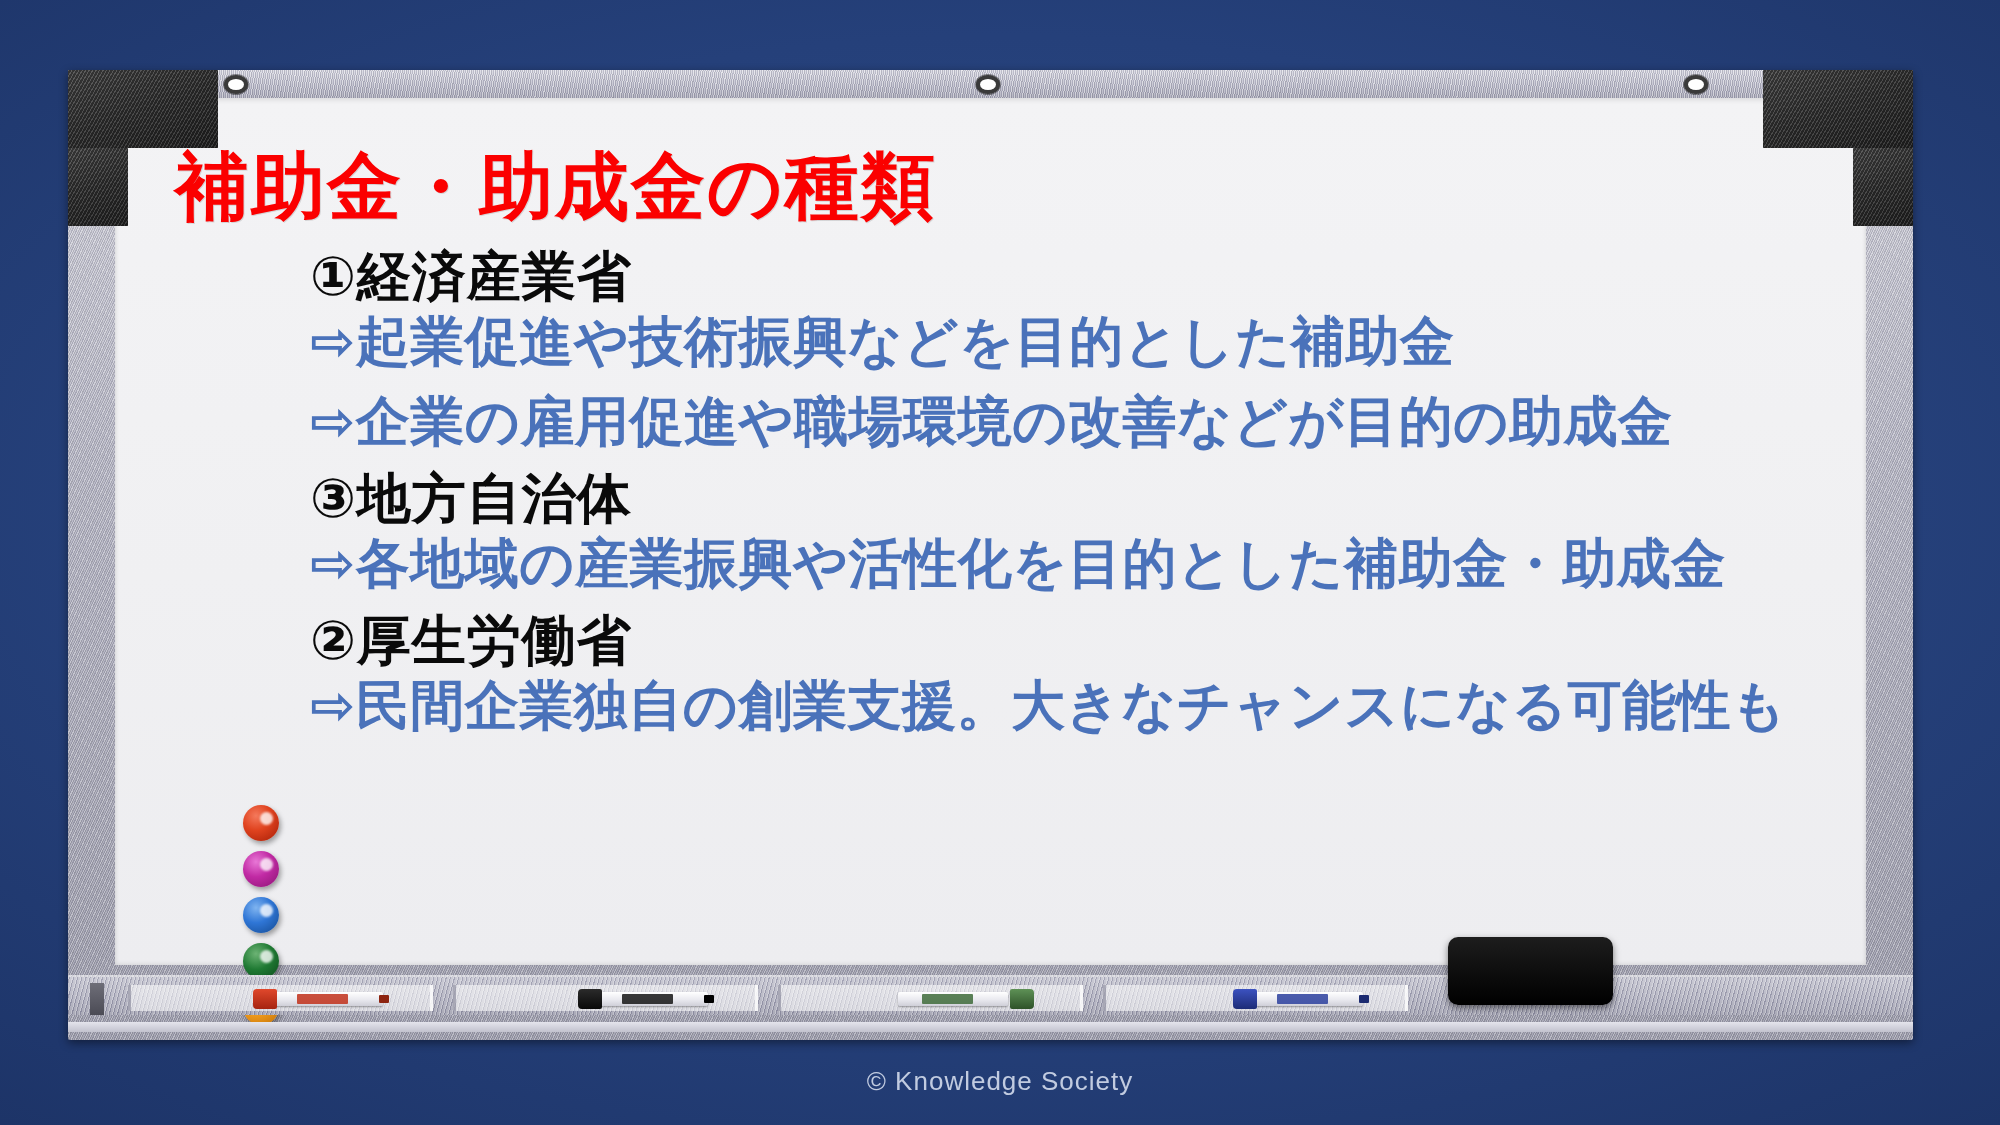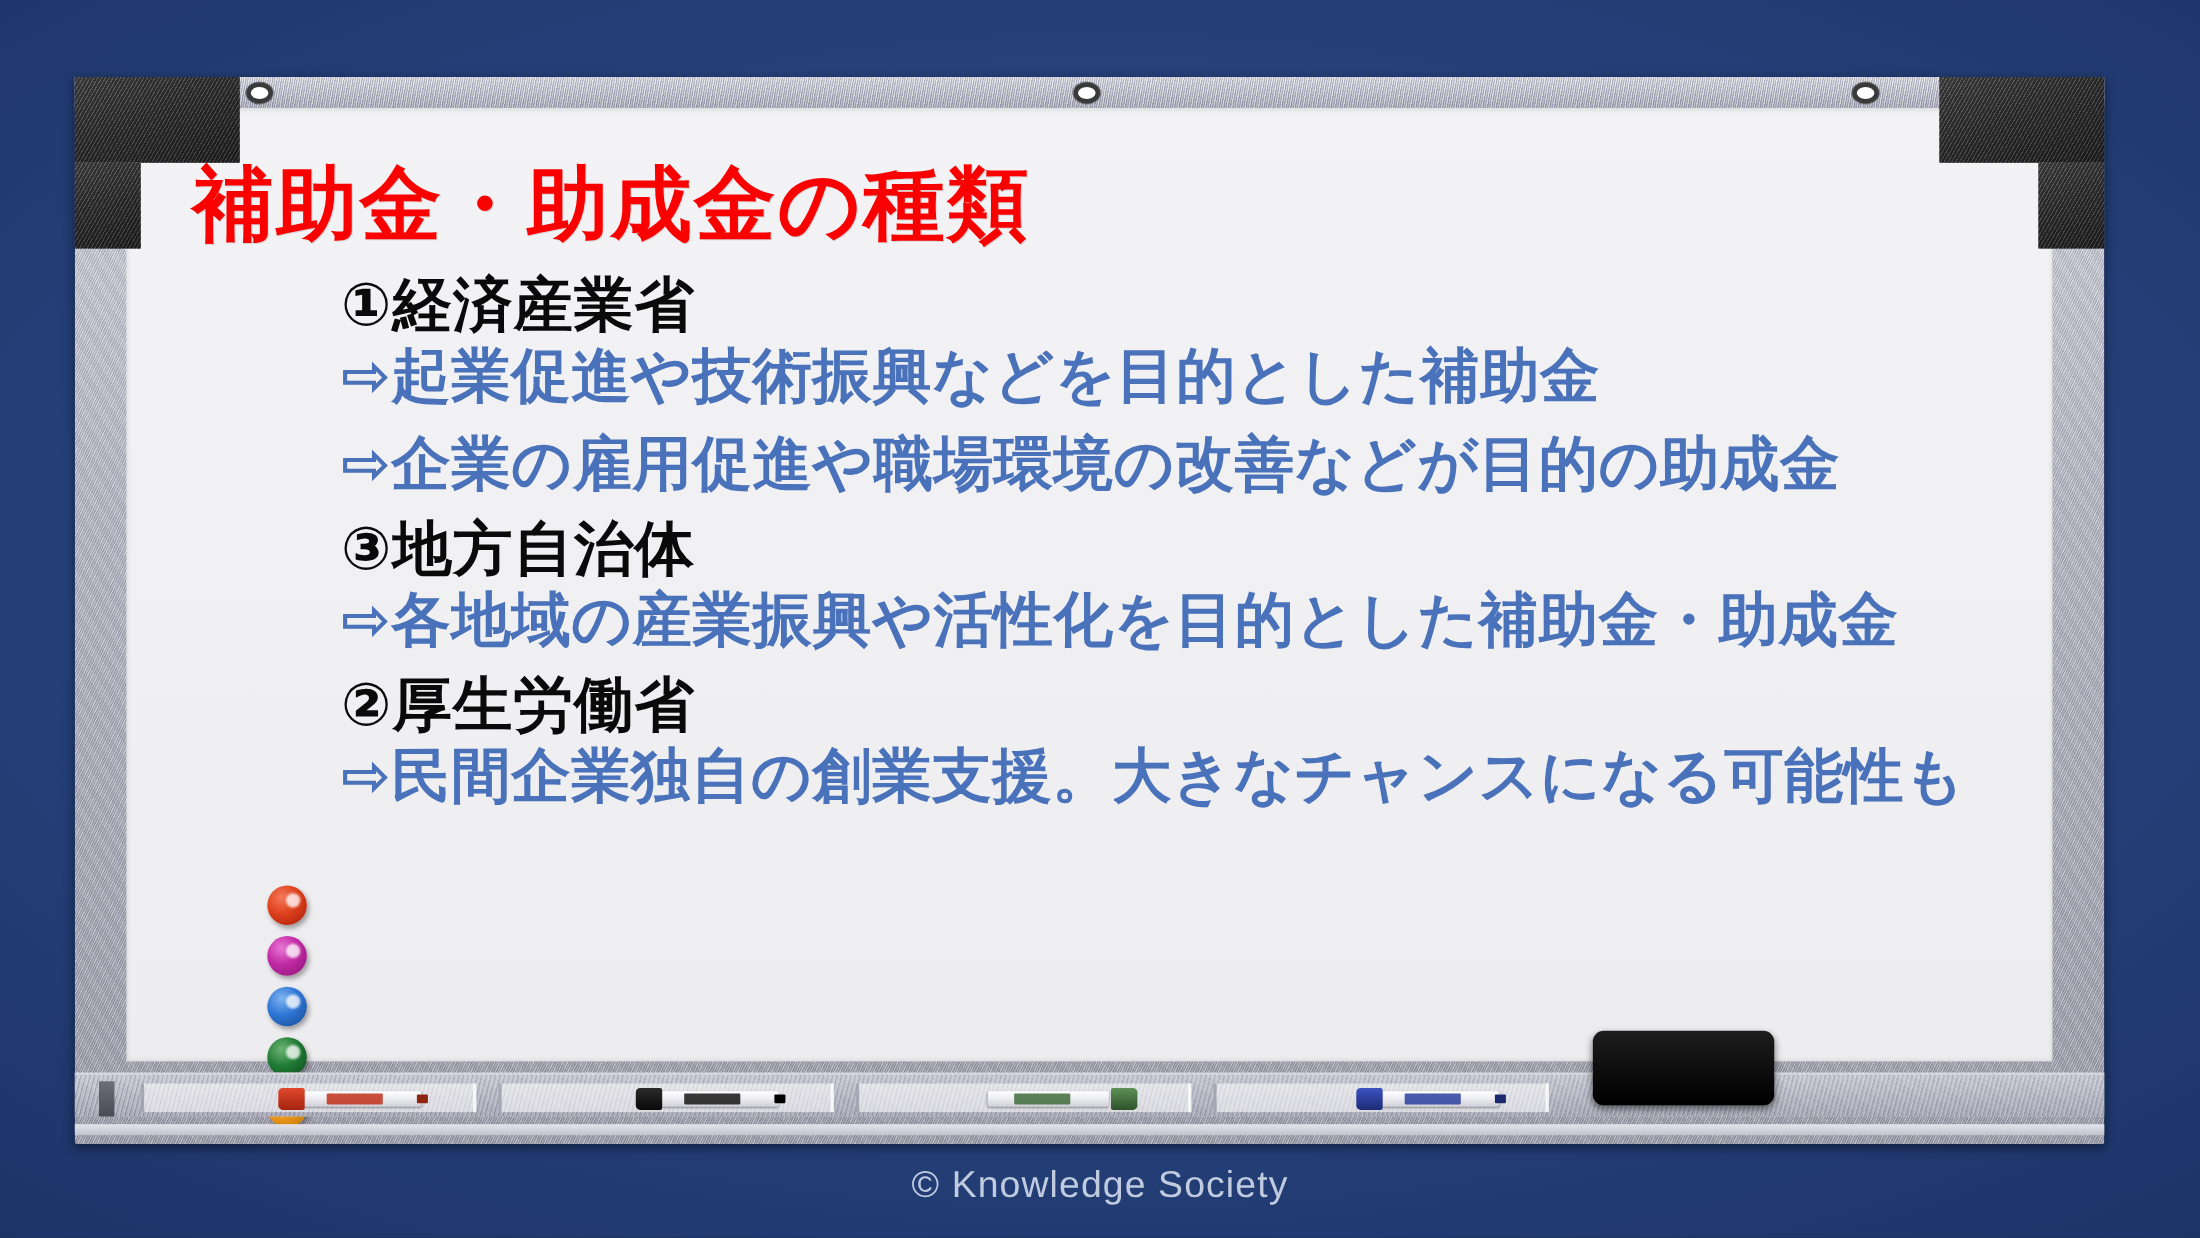--- a/index.html
+++ b/index.html
@@ -244,21 +244,21 @@
     white-space: nowrap;
   }
 
   
   #footer {
     position: absolute;
     left: 0; right: 0;
     bottom: 28px;
     text-align: center;
     color: #cfd8ea;
-    font-size: 34px;
+    font-size: 26px;
     letter-spacing: 1px;
     font-family: "Liberation Sans", sans-serif;
     opacity: .92;
   }
 </style>
 </head>
 <body>
 
 <div id="slide">
 

